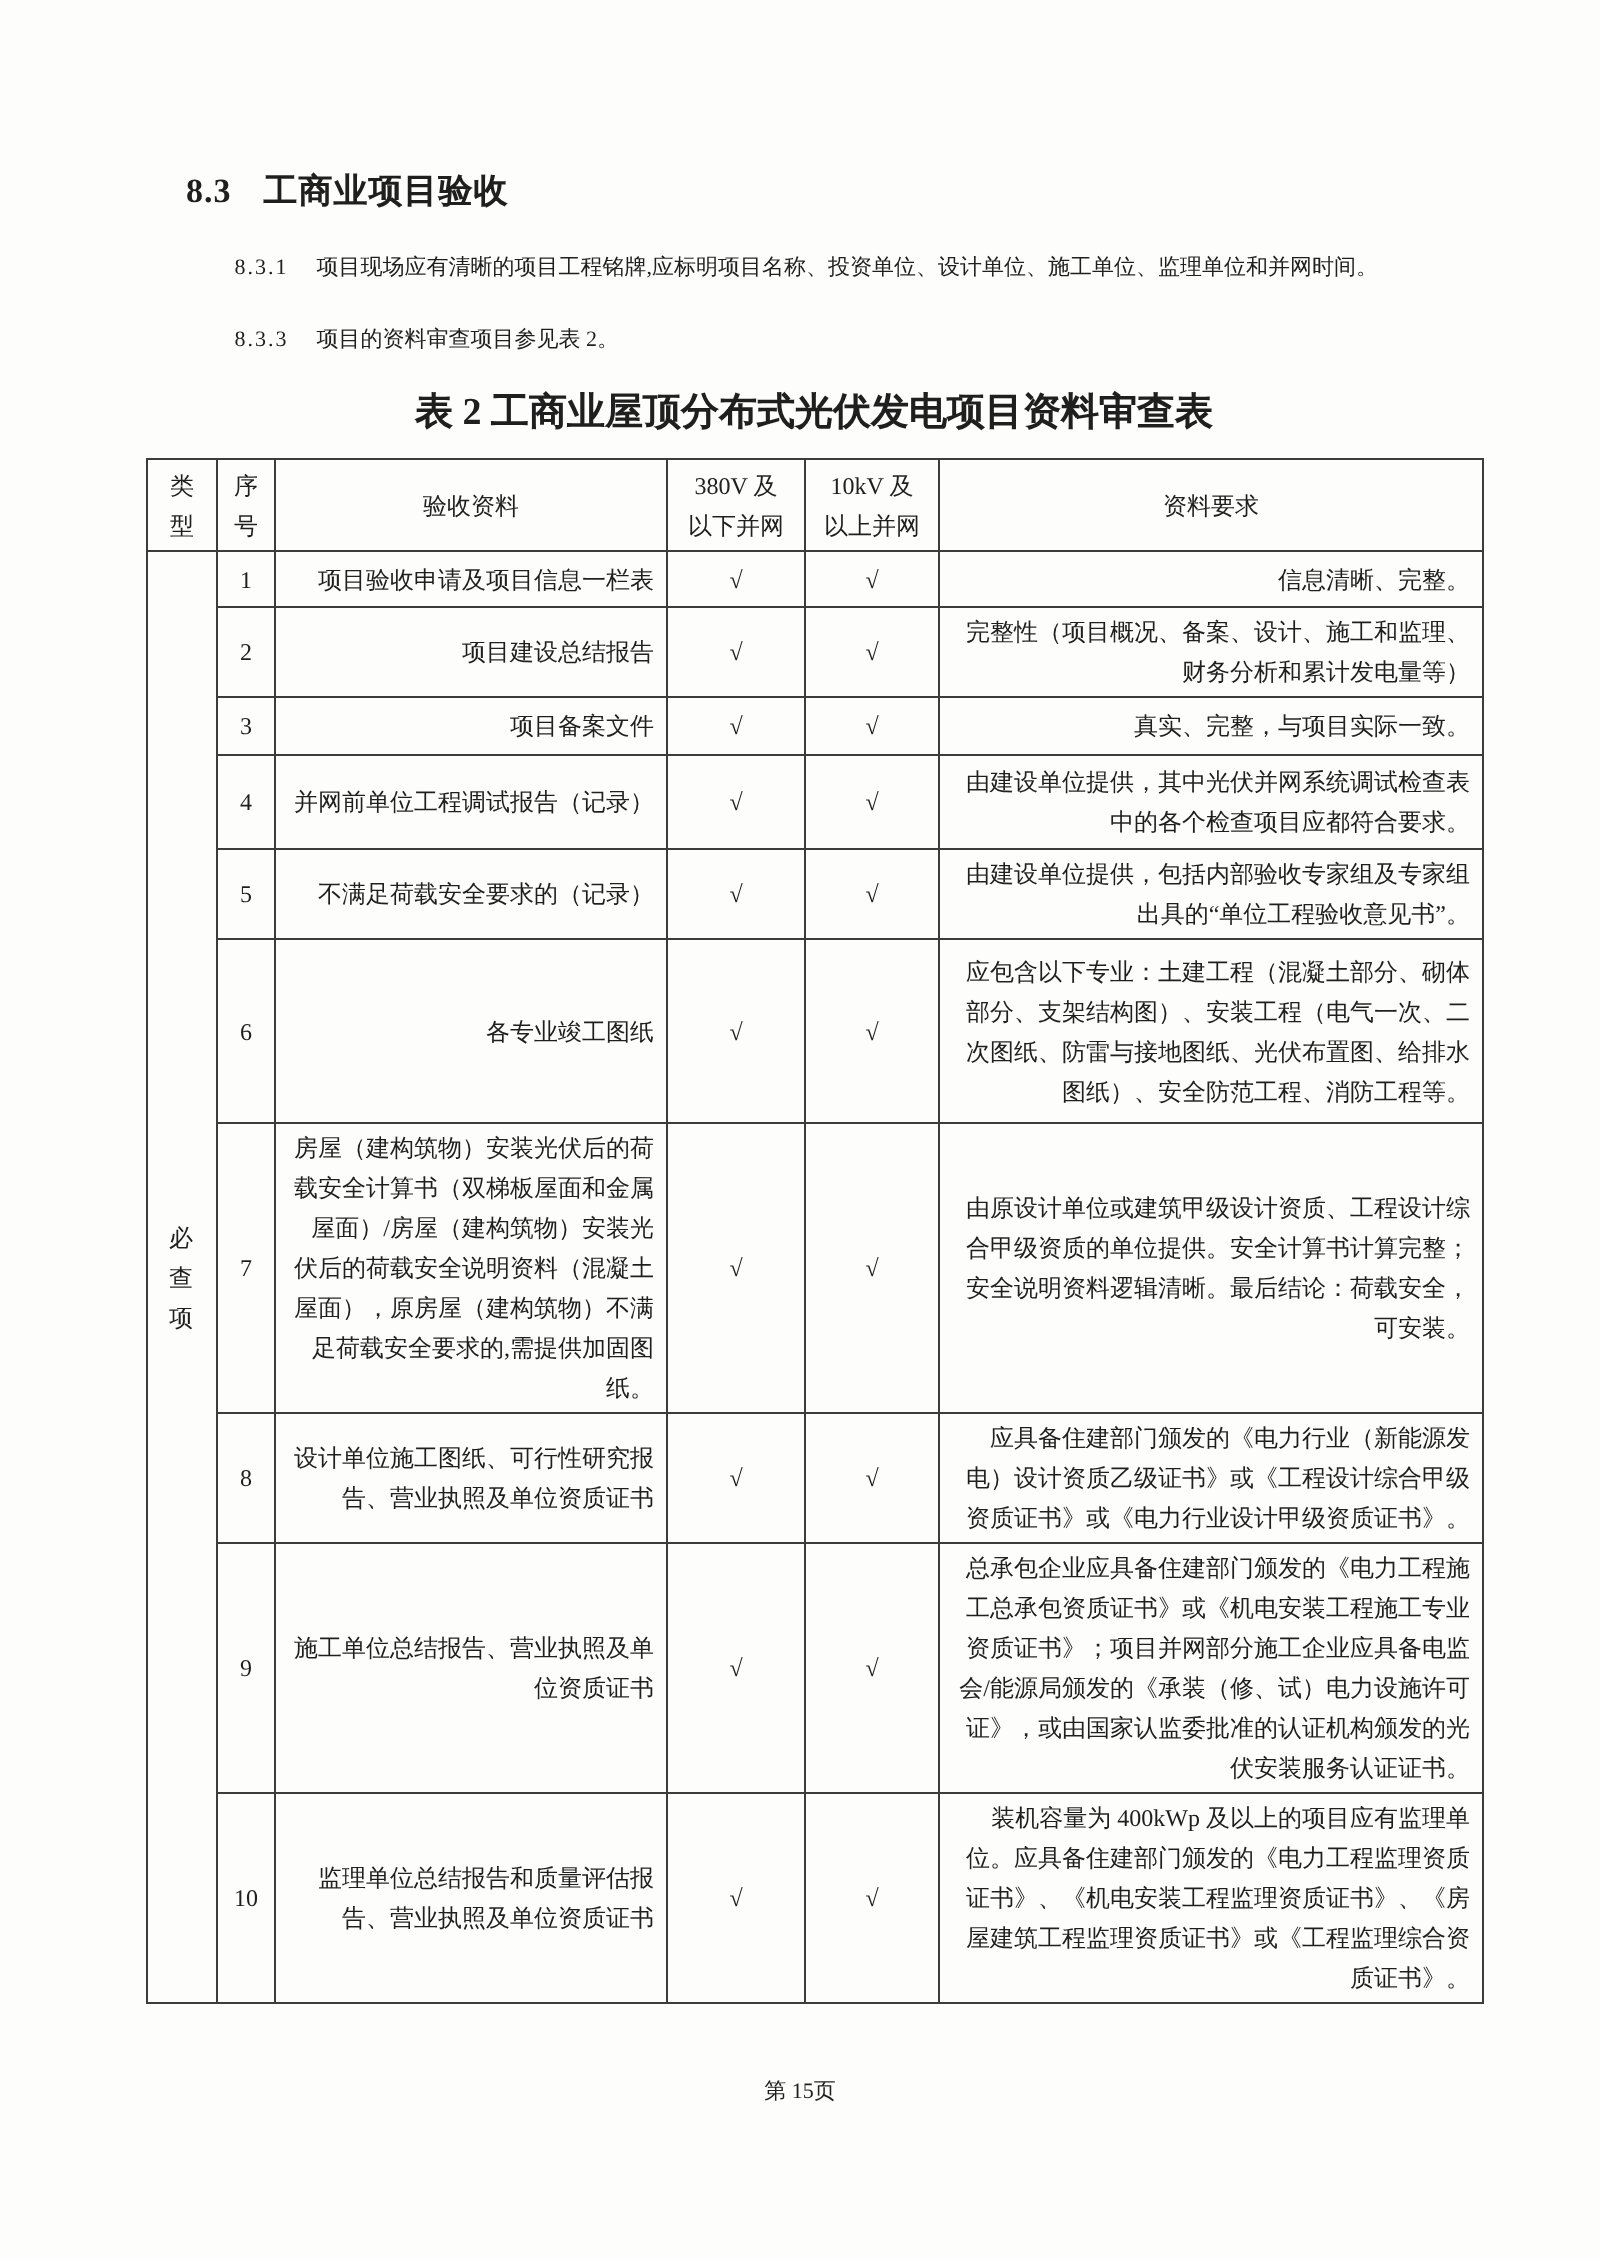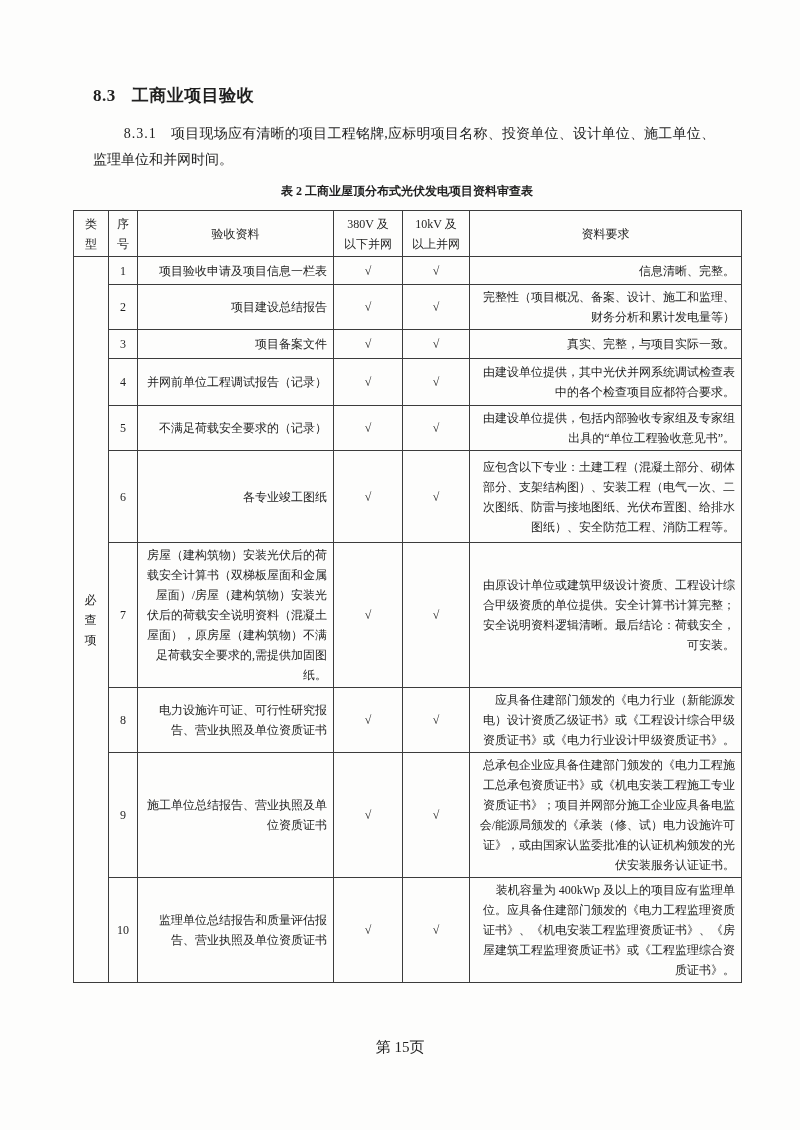--- a/index.html
+++ b/index.html
@@ -18,30 +18,30 @@
   }
   .heading{
     margin:0 0 14px 20px;
     font-size:17px;
     font-weight:bold;
     letter-spacing:0.5px;
   }
   .heading .num{margin-right:16px;}
   .para{
     margin:0 26px 10px 20px;
-    font-size:14px;
+    font-size:11px;
     line-height:26px;
     text-align:justify;
     text-indent:2.2em;
   }
   .para .pnum{margin-right:14px;letter-spacing:1px;}
   .table-title{
     text-align:center;
     font-weight:bold;
-    font-size:12px;
+    font-size:19px;
     margin:5px 0 10px 0;
   }
   table.review{
     border-collapse:collapse;
     width:668px;
     table-layout:fixed;
     font-size:12px;
   }
   table.review td,table.review th{
     border:1px solid #3c3c3c;
@@ -60,33 +60,34 @@
     letter-spacing:1px;
     line-height:24px;
     padding:0;
   }
   .check{font-size:12px;}
   .footer{
     position:absolute;
     left:0;right:0;
     top:1038px;
     text-align:center;
-    font-size:15px;
+    font-size:11px;
   }
 </style>
 </head>
 <body>
 
 <div class="page">
 
   <h2 class="heading"><span class="num">8.3</span><span>工商业项目验收</span></h2>
 
   <p class="para"><span class="pnum">8.3.1</span><span>项目现场应有清晰的项目工程铭牌,应标明项目名称、投资单位、设计单位、施工单位、监理单位和并网时间。</span></p>
 
 
+  <p class="para"><span class="pnum">8.3.3</span><span>项目的资料审查项目参见表 2。</span></p>
 
   <div class="table-title">表 2  工商业屋顶分布式光伏发电项目资料审查表</div>
 
   <table class="review">
     <colgroup>
       <col style="width:35px">
         <col style="width:29px">
         <col style="width:196px">
       <col style="width:69px">
         <col style="width:67px">
@@ -152,21 +153,21 @@
     </tr>
     <tr style="height:123px">
       <td class="c">7</td>
       <td class="l">房屋（建构筑物）安装光伏后的荷载安全计算书（双梯板屋面和金属屋面）/房屋（建构筑物）安装光伏后的荷载安全说明资料（混凝土屋面），原房屋（建构筑物）不满足荷载安全要求的,需提供加固图纸。</td>
       <td class="c check">√</td>
       <td class="c check">√</td>
       <td class="l">由原设计单位或建筑甲级设计资质、工程设计综合甲级资质的单位提供。安全计算书计算完整；安全说明资料逻辑清晰。最后结论：荷载安全，可安装。</td>
     </tr>
     <tr style="height:63px">
       <td class="c">8</td>
-      <td class="l">电力设施许可证、可行性研究报告、营业执照及单位资质证书</td>
+      <td class="l">设计单位施工图纸、可行性研究报告、营业执照及单位资质证书</td>
       <td class="c check">√</td>
       <td class="c check">√</td>
       <td class="l">应具备住建部门颁发的《电力行业（新能源发电）设计资质乙级证书》或《工程设计综合甲级资质证书》或《电力行业设计甲级资质证书》。</td>
     </tr>
     <tr style="height:124px">
       <td class="c">9</td>
       <td class="l">施工单位总结报告、营业执照及单位资质证书</td>
       <td class="c check">√</td>
       <td class="c check">√</td>
       <td class="l">总承包企业应具备住建部门颁发的《电力工程施工总承包资质证书》或《机电安装工程施工专业资质证书》；项目并网部分施工企业应具备电监会/能源局颁发的《承装（修、试）电力设施许可证》，或由国家认监委批准的认证机构颁发的光伏安装服务认证证书。</td>

